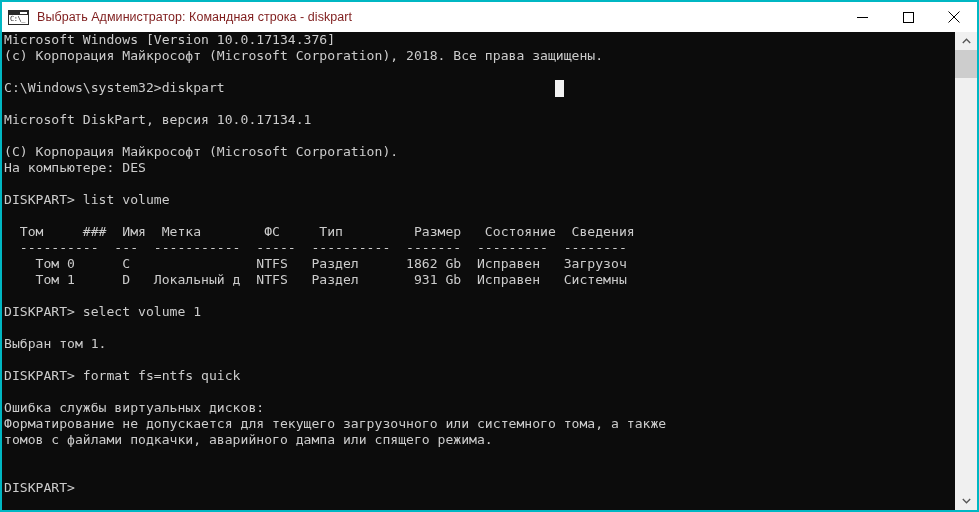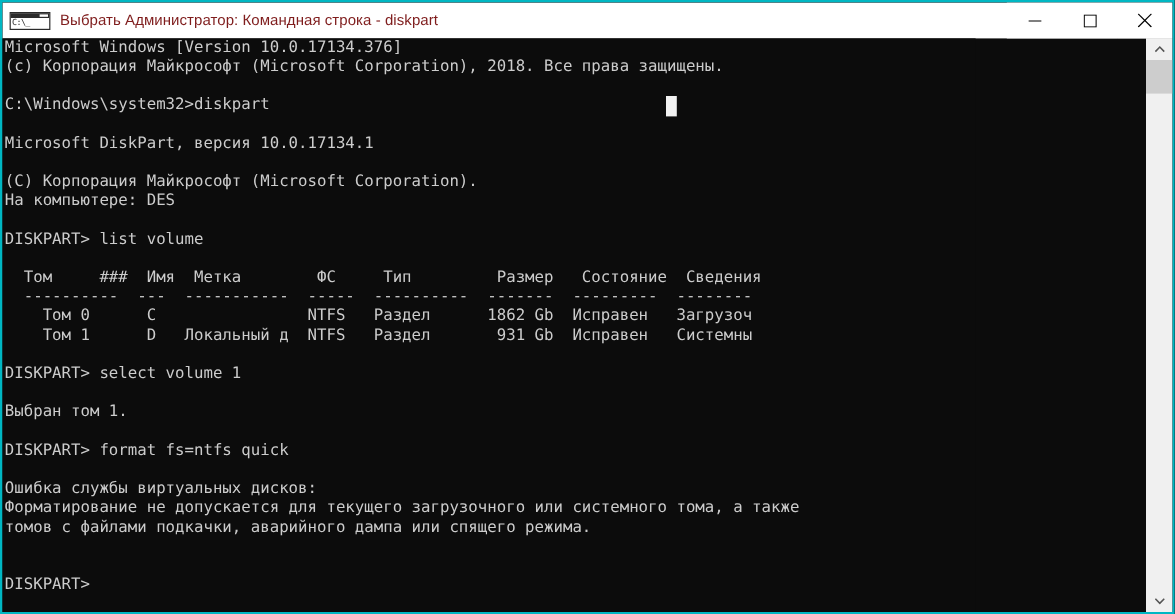--- a/index.html
+++ b/index.html
@@ -28,21 +28,21 @@
   .titlebar {
     position: absolute;
     left: 0; top: 0;
     width: 975px;
     height: 30px;
     background: #ffffff;
     display: flex;
     align-items: center;
   }
   .title-icon {
-    width: 34px;
+    width: 21px;
     height: 15px;
     margin-left: 6px;
     margin-right: 8px;
     flex: 0 0 auto;
     position: relative;
     background: #ffffff;
     border: 1px solid #2b2b2b;
     box-sizing: border-box;
   }
   .title-icon .bar {

